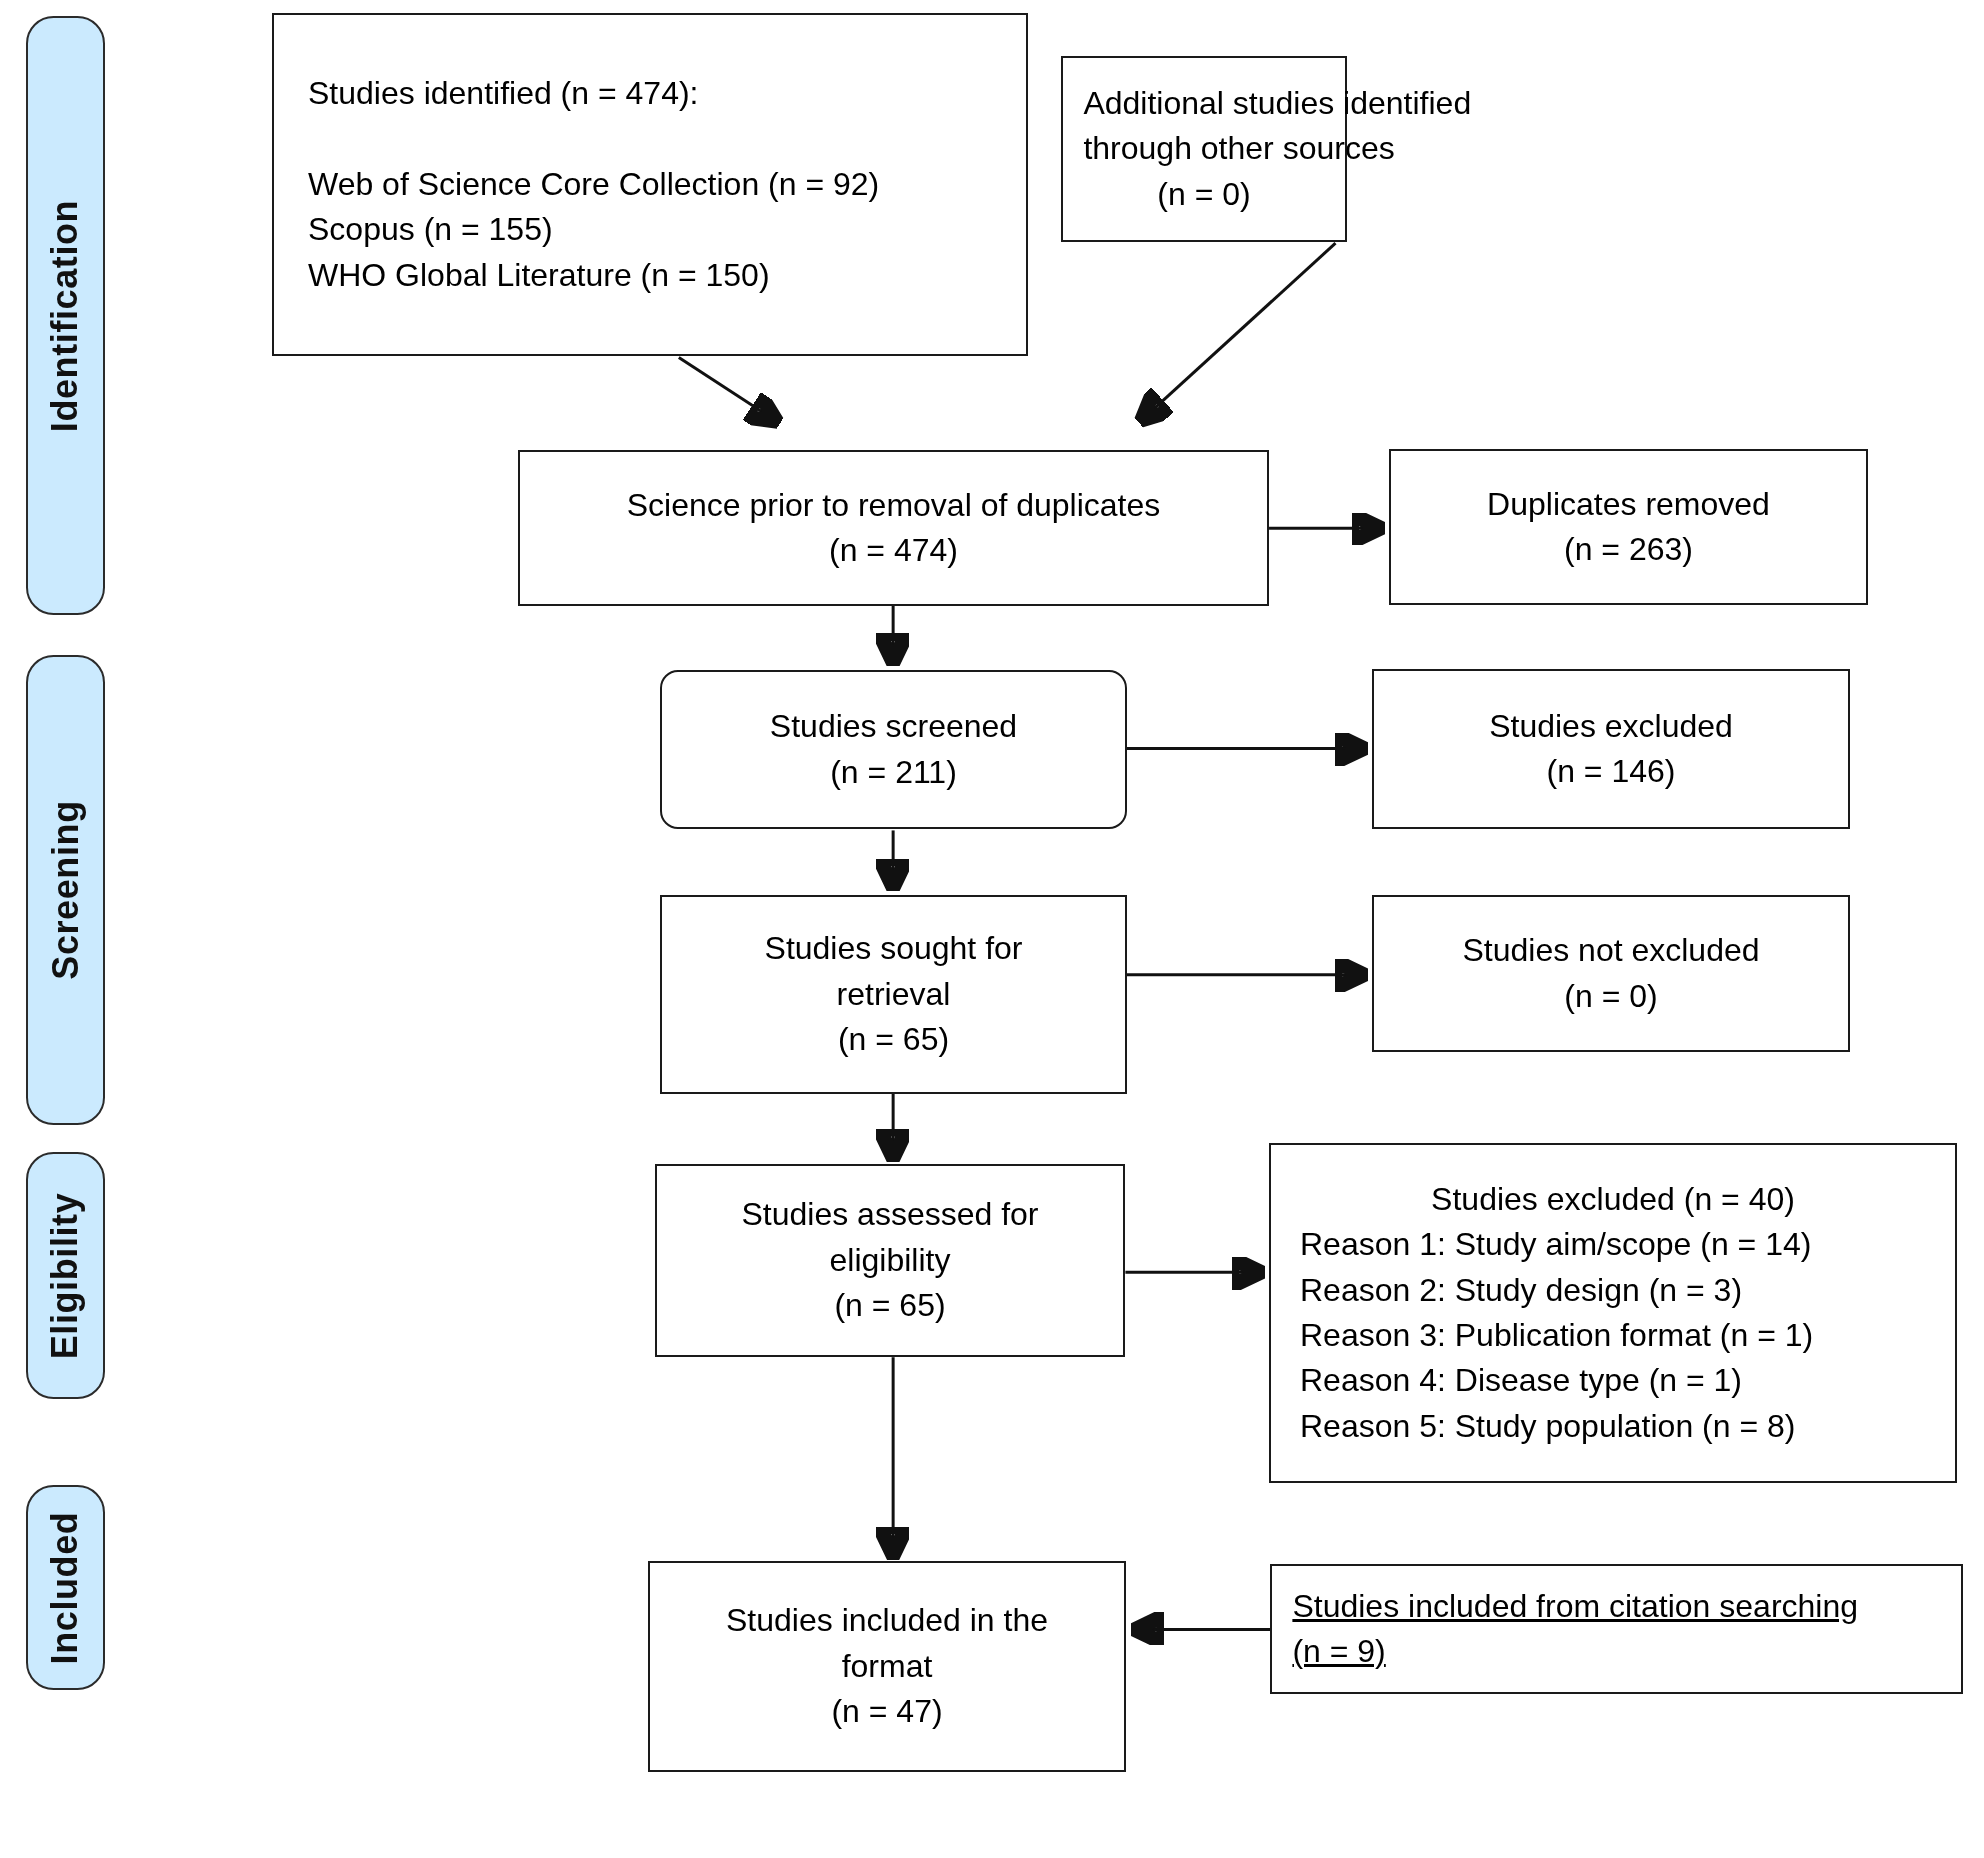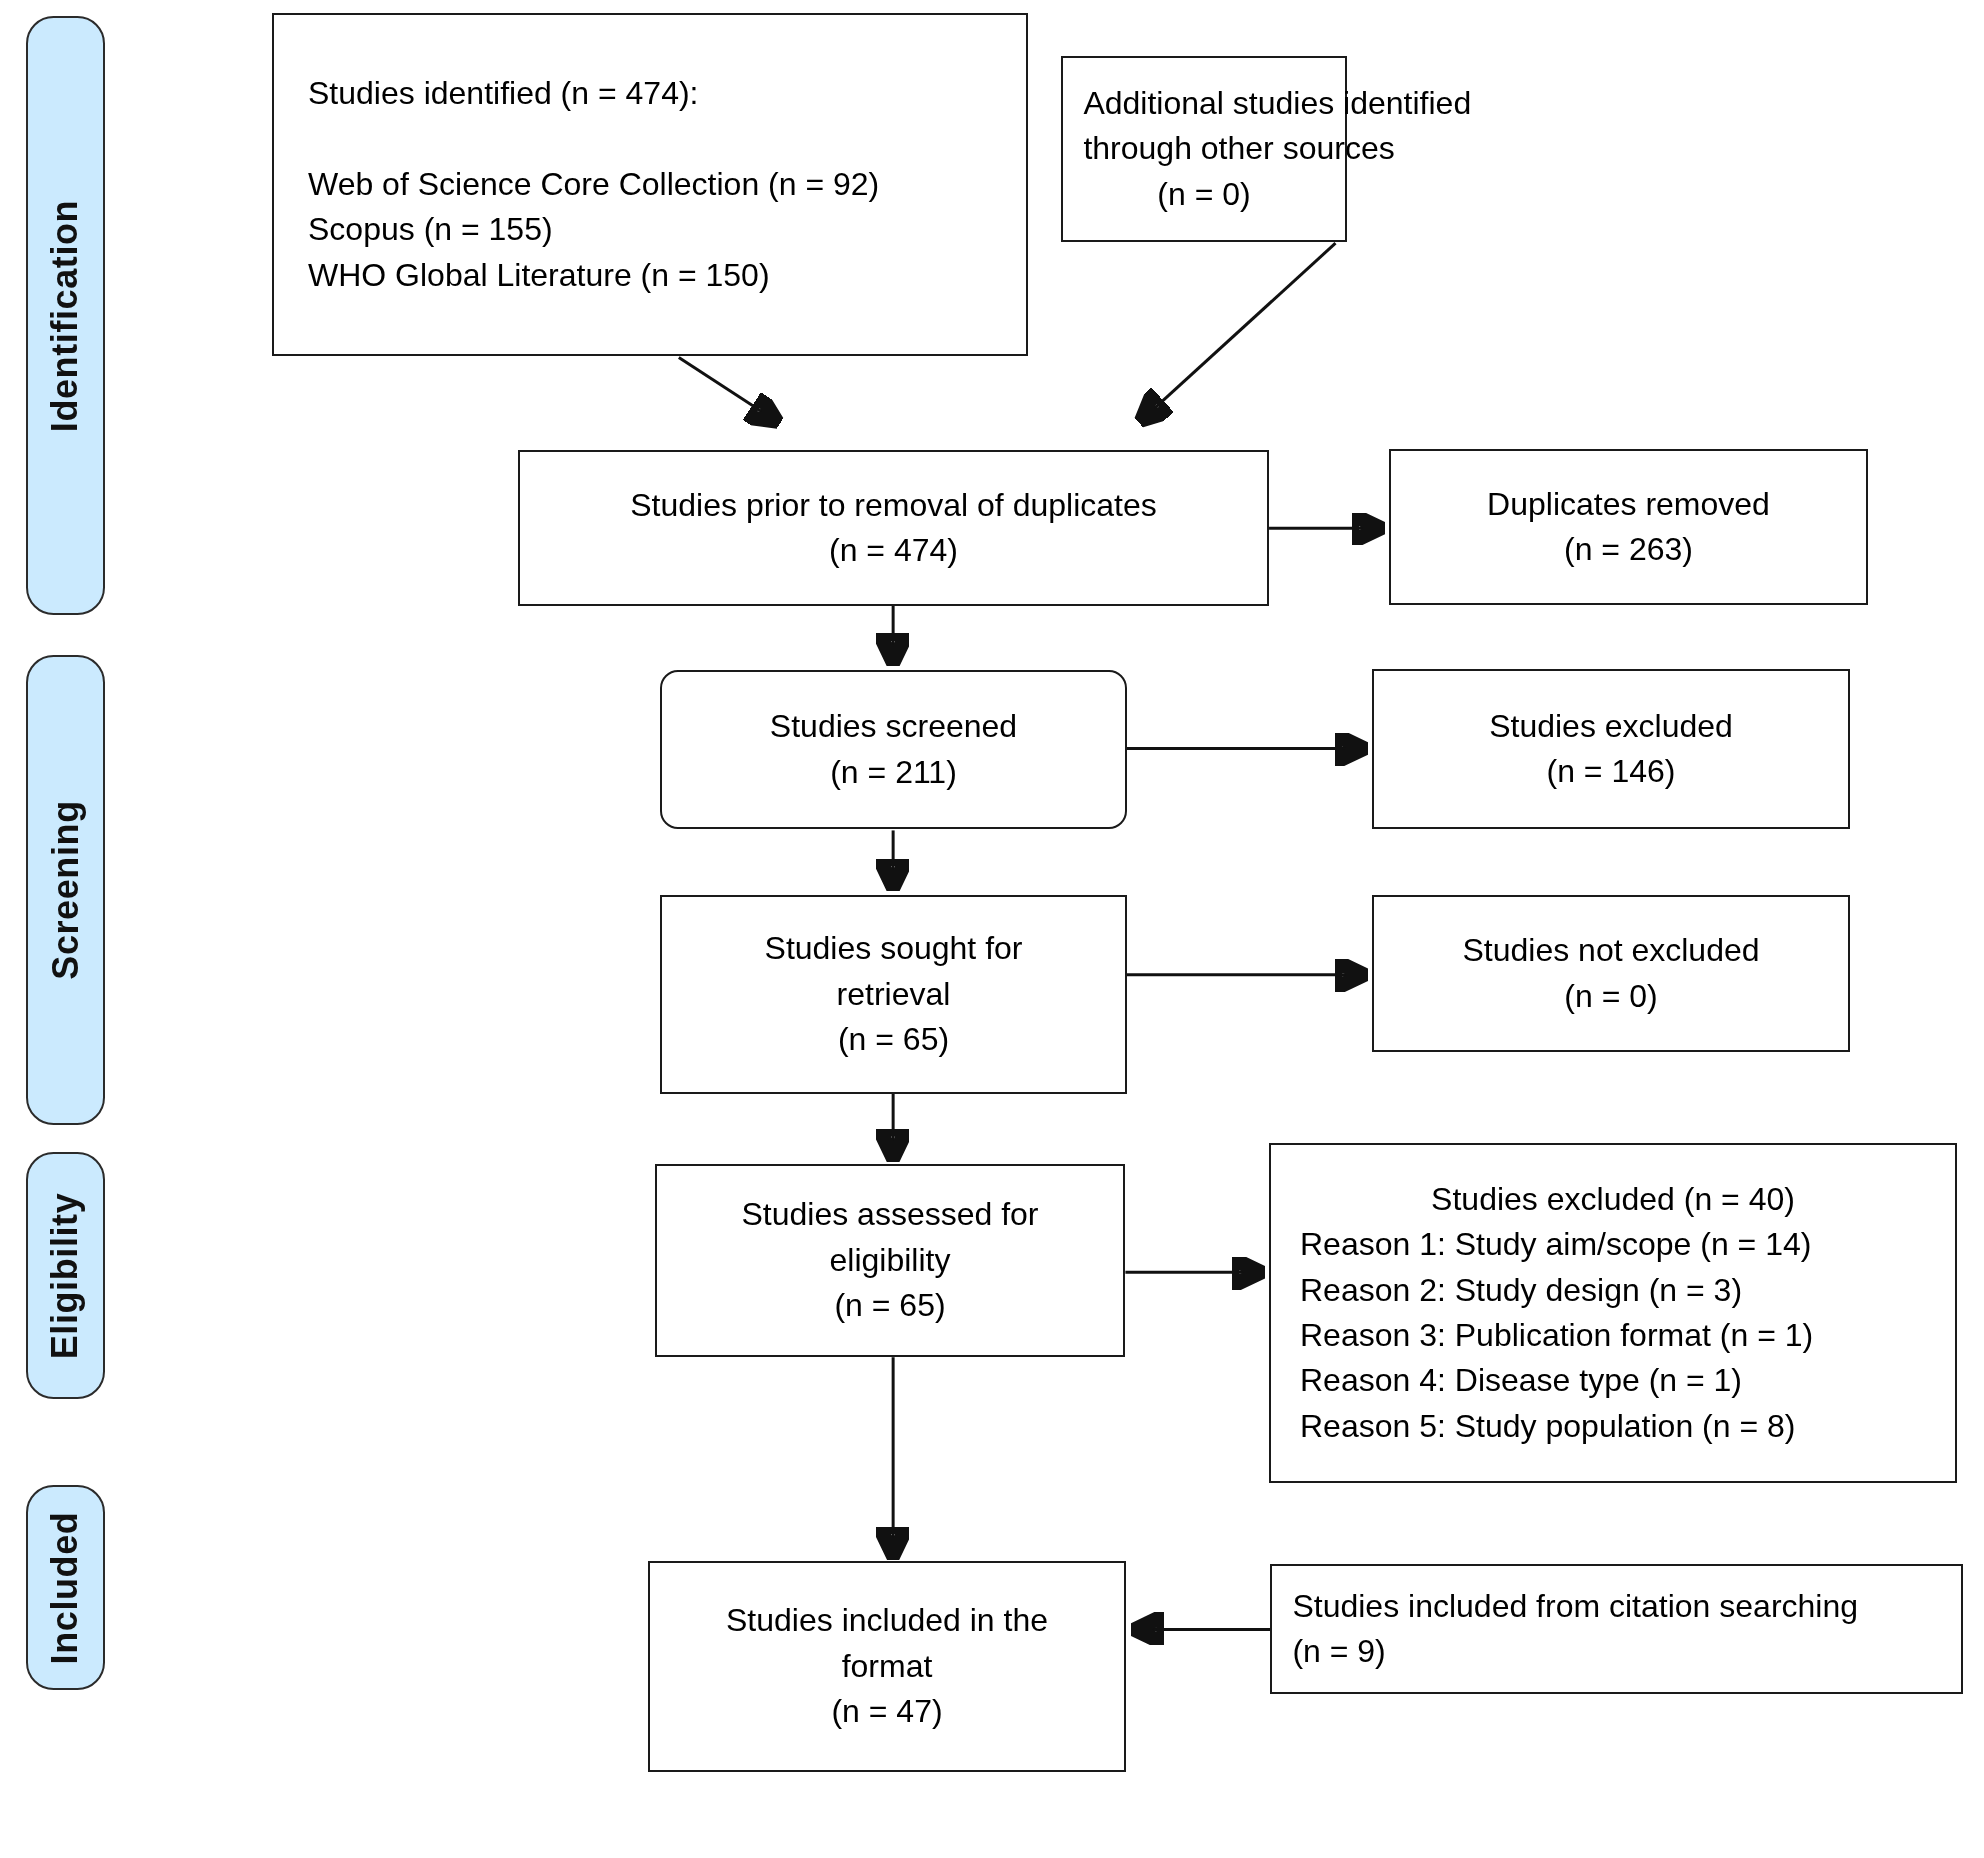--- a/index.html
+++ b/index.html
@@ -81,21 +81,21 @@
   <div class="stage-box" style="left:1061px; top:56px; width:286px; height:186px;">
     <div class="pad">
       <div class="line">Additional studies identified</div>
       <div class="line">through other sources</div>
       <div class="line">(n = 0)</div>
     </div>
   </div>
 
   <div class="stage-box" style="left:518px; top:450px; width:751px; height:156px;">
     <div class="pad">
-      <div class="line">Studies prior to removal of duplicates</div>
+      <div class="line">Science prior to removal of duplicates</div>
       <div class="line">(n = 474)</div>
     </div>
   </div>
 
   <div class="stage-box" style="left:1389px; top:449px; width:479px; height:156px;">
     <div class="pad">
       <div class="line">Duplicates removed</div>
       <div class="line">(n = 263)</div>
     </div>
   </div>
@@ -150,20 +150,20 @@
 
   <div class="stage-box" style="left:648px; top:1561px; width:478px; height:211px;">
     <div class="pad">
       <div class="line">Studies included in the</div>
       <div class="line">format</div>
       <div class="line">(n = 47)</div>
     </div>
   </div>
 
   <div class="stage-box left" style="left:1270px; top:1564px; width:693px; height:130px;">
-    <div class="pad" style="padding:0 20.4px;">
+    <div class="pad" style="padding:0 20.4px;text-decoration:underline;">
       <div class="line">Studies included from citation searching</div>
       <div class="line">(n = 9)</div>
     </div>
   </div>
 
 </div>
 
 
 </body></html>

